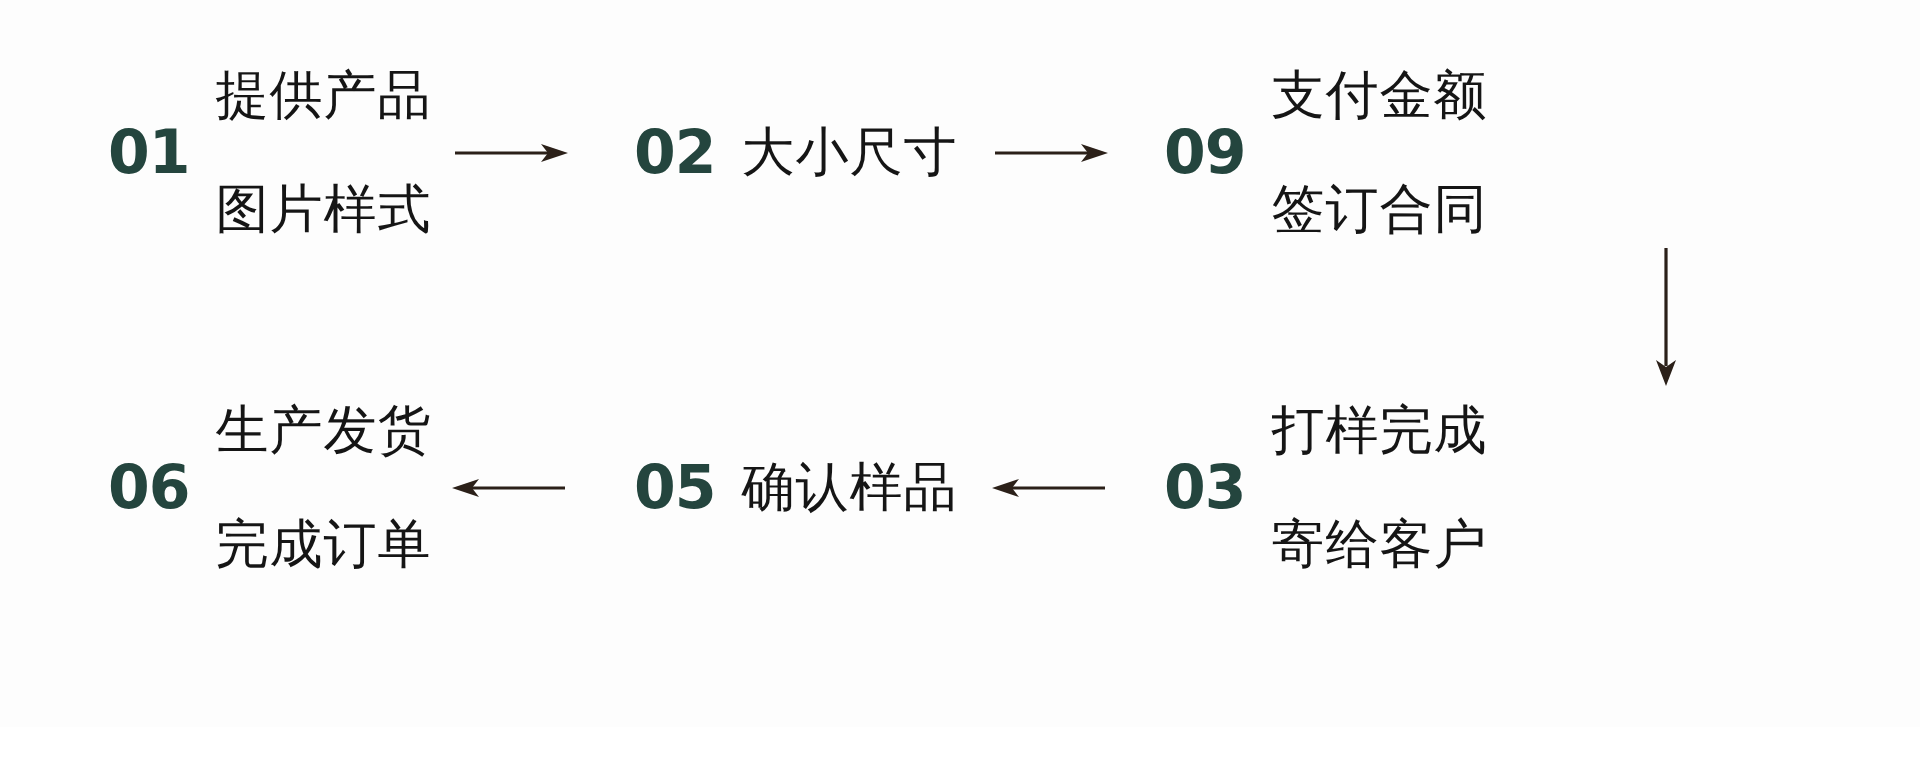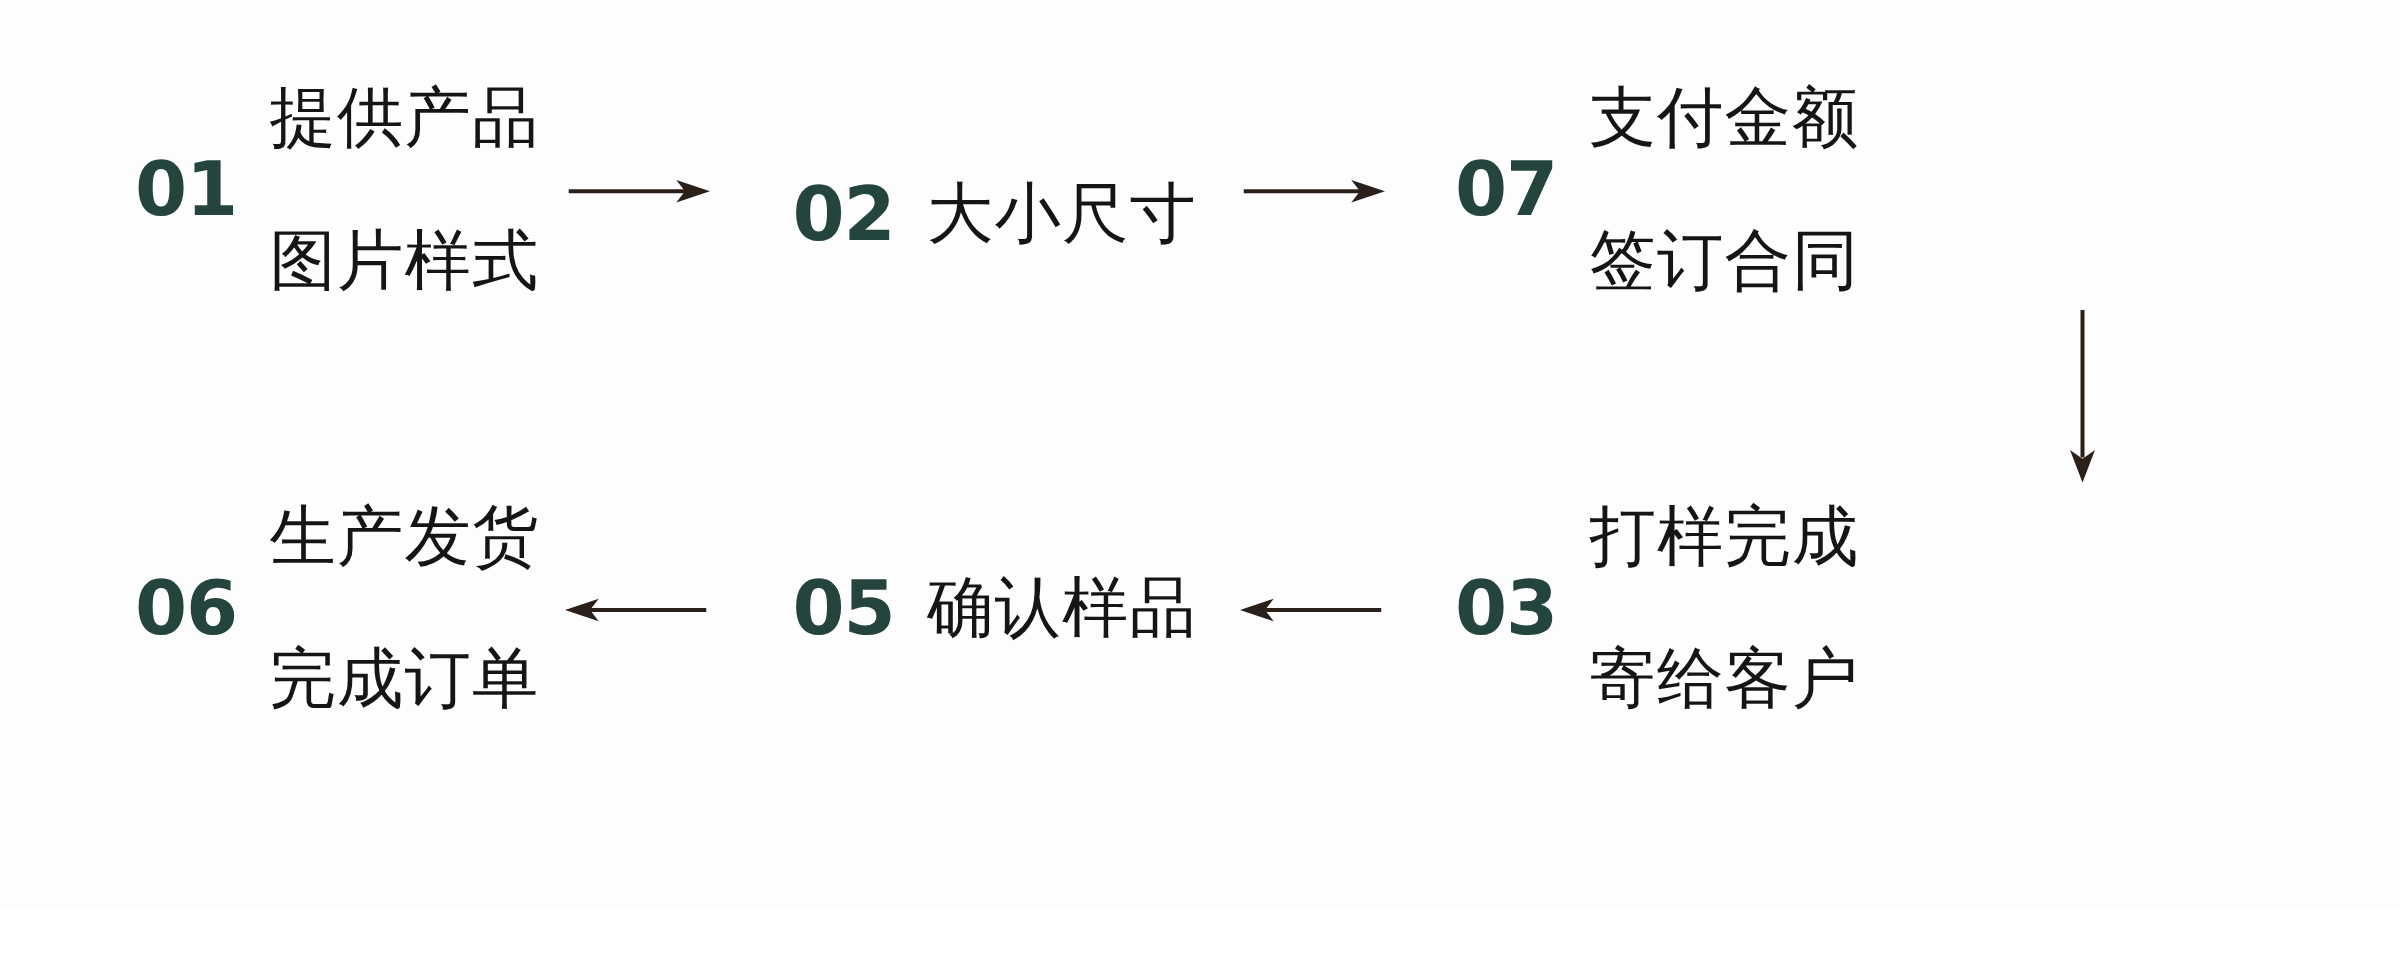--- a/index.html
+++ b/index.html
@@ -61,21 +61,21 @@
   }
 
   
   .arrow {
     position: absolute;
   }
   .arrow svg { display: block; overflow: visible; }
 
   
   .step-01 { left: 108px;  top: 152px; transform: translateY(-50%); }
-  .step-02 { left: 634px;  top: 152px; transform: translateY(-50%); margin-top: 20px; }
+  .step-02 { left: 634px;  top: 152px; transform: translateY(-50%); }
   .step-03 { left: 1164px; top: 152px; transform: translateY(-50%); }
   .step-04 { left: 1164px; top: 487px; transform: translateY(-50%); }
   .step-05 { left: 634px;  top: 487px; transform: translateY(-50%); justify-content: flex-end; }
   .step-06 { left: 108px;  top: 487px; transform: translateY(-50%); }
 
   .arrow-1 { left: 455px;  top: 138px; }
   .arrow-2 { left: 995px;  top: 138px; }
   .arrow-3 { left: 1646px; top: 248px; }
   .arrow-4 { left: 990px;  top: 473px; }
   .arrow-5 { left: 450px;  top: 473px; }
@@ -108,21 +108,21 @@
   </div>
 
   <div class="arrow arrow-2">
     <svg width="115" height="30" viewBox="0 0 115 30">
       <line x1="0" y1="15" x2="95" y2="15" stroke="#2b2019" stroke-width="3.2"></line>
       <path d="M 113 15 L 86 6 L 93 15 L 86 24 Z" fill="#2b2019"></path>
     </svg>
   </div>
 
   <div class="step step-03">
-    <div class="step-number">07</div>
+    <div class="step-number">09</div>
     <div class="step-text">
       <div class="step-line">支付金额</div>
       <div class="step-line">签订合同</div>
     </div>
   </div>
 
   <div class="arrow arrow-3">
     <svg width="40" height="140" viewBox="0 0 40 140">
       <line x1="20" y1="0" x2="20" y2="118" stroke="#2b2019" stroke-width="3.2"></line>
       <path d="M 20 138 L 10 112 L 20 119 L 30 112 Z" fill="#2b2019"></path>

